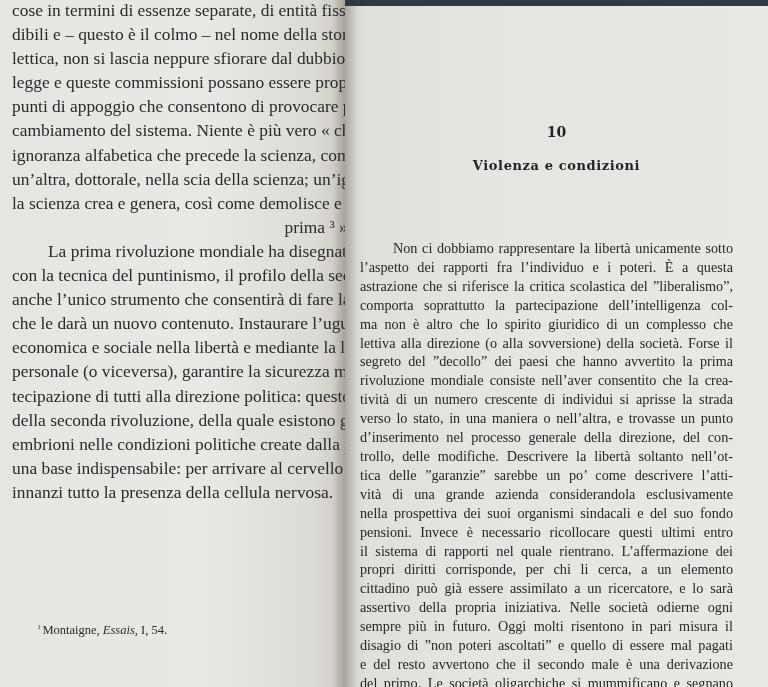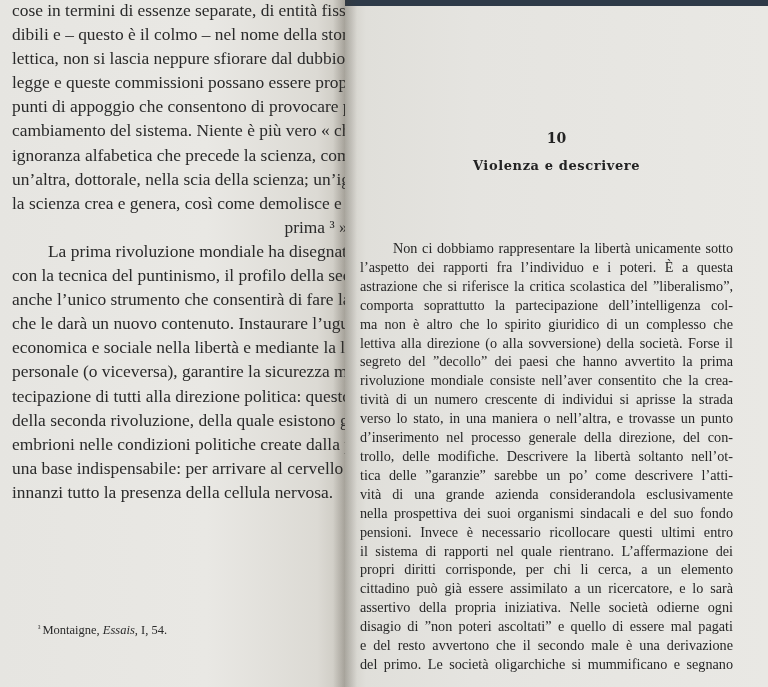--- a/index.html
+++ b/index.html
@@ -33,21 +33,21 @@
       transform-origin: 0 0;
     }
     .left-text .line { white-space: nowrap; display: block; }
     .left-text .indent { padding-left: 36px; }
     .footnote {
       position: absolute; left: 38px; top: 623px;
       font-size: 12.5px; color: #2a2a2a;
     }
     .footnote sup { font-size: 8px; vertical-align: 3px; margin-right: 2px; }
     .chapter-num {
-      position: absolute; left: 0; width: 423px; top: 124px;
+      position: absolute; left: 0; width: 423px; top: 118px;
       text-align: center; font-weight: bold; font-size: 14px; color: #232323;
       font-family: "DejaVu Serif", serif;
     }
     .chapter-title {
       position: absolute; left: 0; width: 423px; top: 152px;
       text-align: center; font-weight: bold; font-size: 13px; color: #232323;
       letter-spacing: 0.6px;
       font-family: "DejaVu Serif", serif;
     }
     .right-text {
@@ -88,21 +88,21 @@
     <span class="line" style="transform: none;">innanzi tutto la presenza della cellula nervosa.</span>
   </div>
 
   <div class="footnote">
     <sup>³</sup><span>Montaigne, </span><i>Essais</i><span>, I, 54.</span>
   </div>
 </div>
 
 <div class="page-right">
   <div class="chapter-num">10</div>
-  <div class="chapter-title">Violenza e descrivere</div>
+  <div class="chapter-title">Violenza e condizioni</div>
 
   <div class="right-text">
     <span class="line first">Non ci dobbiamo rappresentare la libertà unicamente sotto</span>
     <span class="line">l’aspetto dei rapporti fra l’individuo e i poteri. È a questa</span>
     <span class="line">astrazione che si riferisce la critica scolastica del ”liberalismo”,</span>
     <span class="line">comporta soprattutto la partecipazione dell’intelligenza col-</span>
     <span class="line">ma non è altro che lo spirito giuridico di un complesso che</span>
     <span class="line">lettiva alla direzione (o alla sovversione) della società. Forse il</span>
     <span class="line">segreto del ”decollo” dei paesi che hanno avvertito la prima</span>
     <span class="line">rivoluzione mondiale consiste nell’aver consentito che la crea-</span>
@@ -111,19 +111,20 @@
     <span class="line">d’inserimento nel processo generale della direzione, del con-</span>
     <span class="line">trollo, delle modifiche. Descrivere la libertà soltanto nell’ot-</span>
     <span class="line">tica delle ”garanzie” sarebbe un po’ come descrivere l’atti-</span>
     <span class="line">vità di una grande azienda considerandola esclusivamente</span>
     <span class="line">nella prospettiva dei suoi organismi sindacali e del suo fondo</span>
     <span class="line">pensioni. Invece è necessario ricollocare questi ultimi entro</span>
     <span class="line">il sistema di rapporti nel quale rientrano. L’affermazione dei</span>
     <span class="line">propri diritti corrisponde, per chi li cerca, a un elemento</span>
     <span class="line">cittadino può già essere assimilato a un ricercatore, e lo sarà</span>
     <span class="line">assertivo della propria iniziativa. Nelle società odierne ogni</span>
+    <span class="line">sempre più in futuro. Oggi molti risentono in pari misura il</span>
     <span class="line">disagio di ”non poteri ascoltati” e quello di essere mal pagati</span>
     <span class="line">e del resto avvertono che il secondo male è una derivazione</span>
     <span class="line last">del primo. Le società oligarchiche si mummificano e segnano</span>
   </div>
 </div>
 
 <div class="gutter-shadow"></div>
 
 </body></html>

